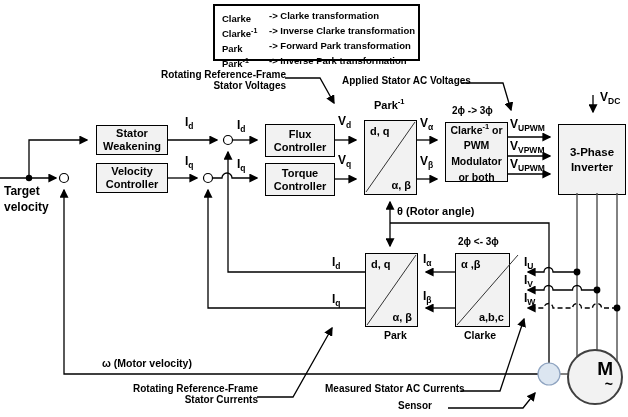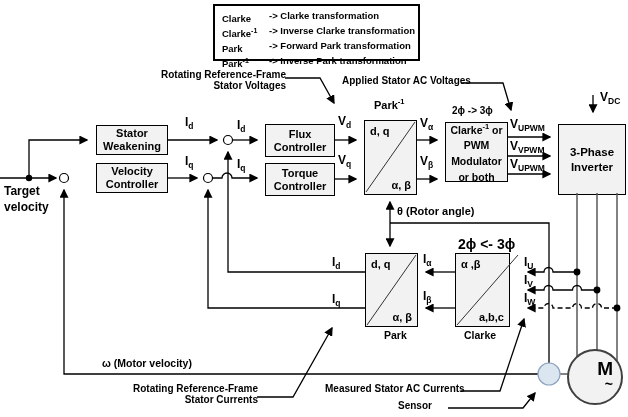--- a/index.html
+++ b/index.html
@@ -156,21 +156,21 @@
   <div class="lbl" style="left:4px;top:200px;font-size:12px;">velocity</div>
 
   <div class="lbl ann ctr" style="left:160px;top:69px;width:126px;">
     <div>Rotating Reference-Frame</div>
     <div>Stator Voltages</div>
   </div>
   <div class="lbl ann" style="left:342px;top:75px;">Applied Stator AC Voltages</div>
 
   <div class="lbl" style="left:374px;top:97px;font-size:11px;"><span>Park</span><sup class="s">-1</sup></div>
   <div class="lbl" style="left:452px;top:105px;font-size:10px;">2ϕ -&gt; 3ϕ</div>
-  <div class="lbl" style="left:458px;top:236px;font-size:14px;">2ϕ &lt;- 3ϕ</div>
+  <div class="lbl" style="left:458px;top:236px;font-size:10px;">2ϕ &lt;- 3ϕ</div>
   <div class="lbl cap" style="left:384px;top:329px;">Park</div>
   <div class="lbl cap" style="left:464px;top:329px;">Clarke</div>
 
   <div class="lbl sig" style="left:185px;top:115px;"><span>I</span><sub>d</sub></div>
   <div class="lbl sig" style="left:237px;top:118px;"><span>I</span><sub>d</sub></div>
   <div class="lbl sig" style="left:185px;top:154px;"><span>I</span><sub>q</sub></div>
   <div class="lbl sig" style="left:237px;top:157px;"><span>I</span><sub>q</sub></div>
   <div class="lbl sig" style="left:338px;top:114px;"><span>V</span><sub>d</sub></div>
   <div class="lbl sig" style="left:338px;top:153px;"><span>V</span><sub>q</sub></div>
   <div class="lbl sig" style="left:420px;top:116px;"><span>V</span><sub>α</sub></div>

